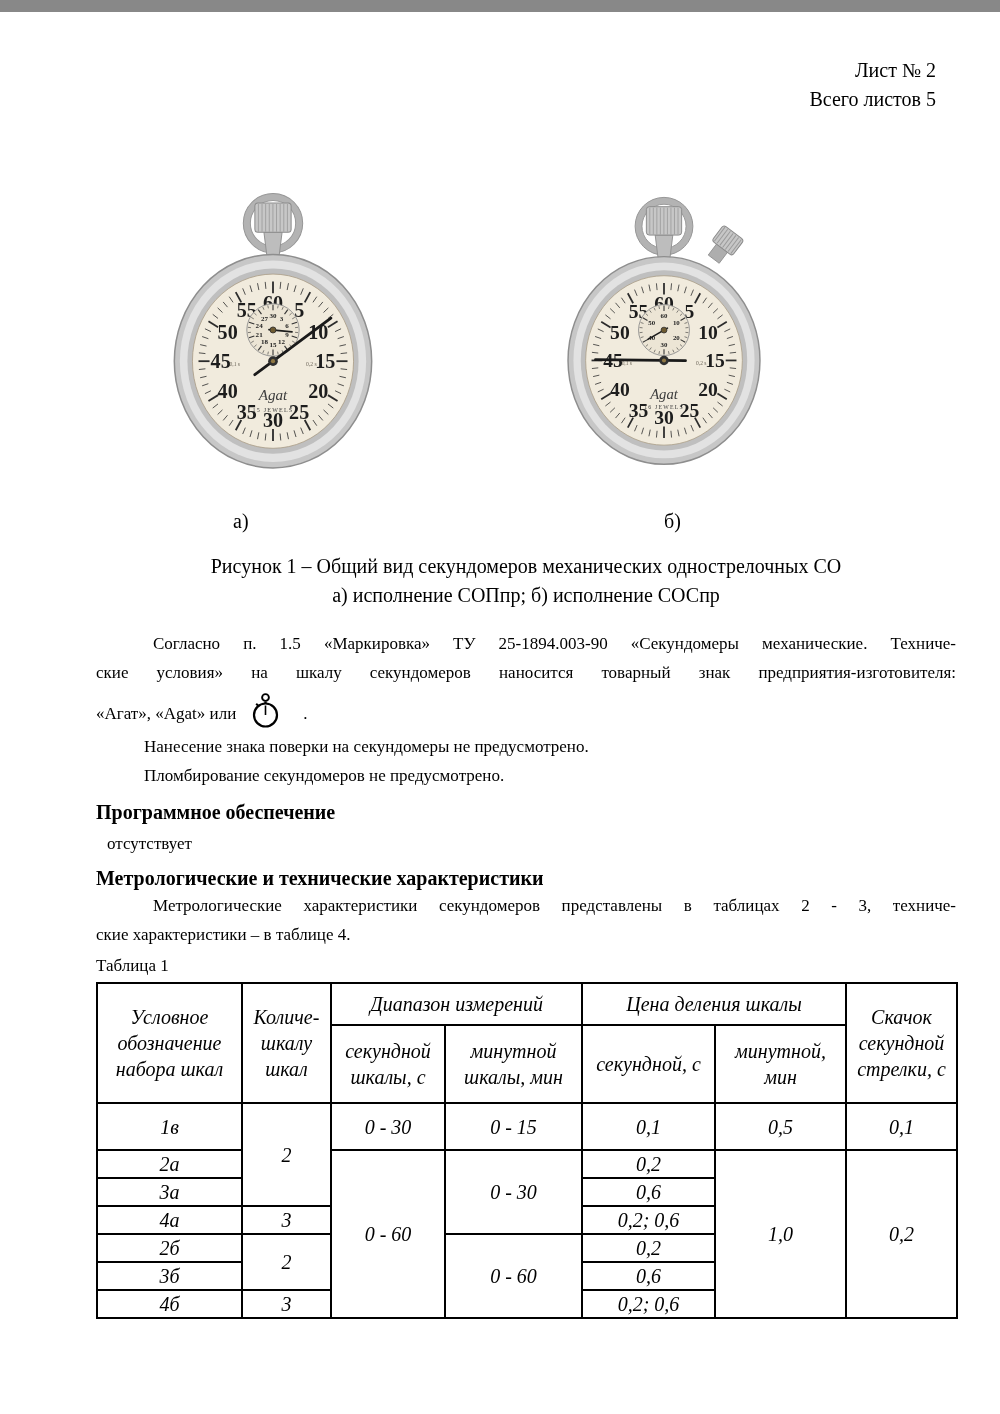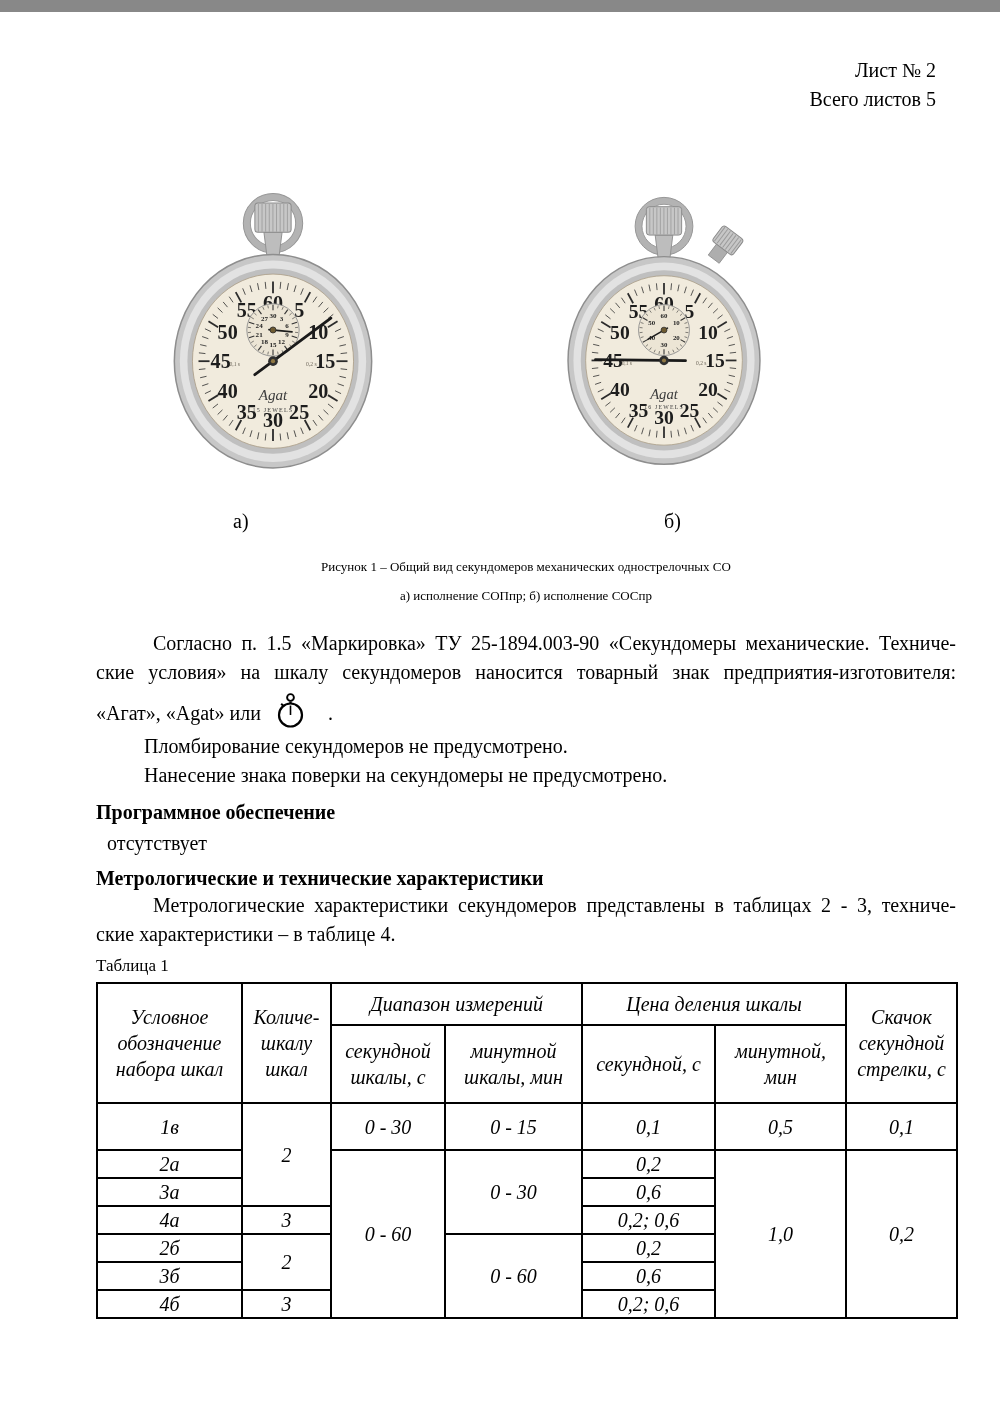--- a/index.html
+++ b/index.html
@@ -1,22 +1,22 @@
 <!DOCTYPE html>
 <html><head>
 <meta charset="utf-8">
 <style>
   html,body{margin:0;padding:0;background:#888;}
   .sheet{position:relative;width:1000px;height:1414px;background:#ffffff;margin:12px auto;
          font-family:"Liberation Serif",serif;color:#000;overflow:hidden;}
   .abs{position:absolute;}
   .page-header{top:44px;right:64px;text-align:right;font-size:20px;line-height:29px;}
   .fig-label{font-size:20px;}
-  .caption{top:540px;left:96px;width:860px;text-align:center;font-size:13px;line-height:29px;}
-  .para{font-size:20px;line-height:29px;}
+  .caption{top:540px;left:96px;width:860px;text-align:center;font-size:20px;line-height:29px;}
+  .para{font-size:17px;line-height:29px;}
   .jline{text-align:justify;text-align-last:justify;}
   .indent1{text-indent:57px;}
   .logo-line{margin-top:3px;height:46px;display:flex;align-items:center;}
   .logo-line .tail-dot{margin-left:22px;}
   .stopwatch-logo{margin-left:14px;margin-top:-6px;}
   .h-bold{font-weight:bold;font-size:20px;}
   .table-title{font-size:17px;}
   table.t1{border-collapse:collapse;table-layout:fixed;width:860px;font-size:20px;font-style:italic;}
   table.t1 td,table.t1 th{border:2px solid #000;font-weight:normal;text-align:center;
         vertical-align:middle;padding:0 2px;line-height:26px;white-space:pre-line;}
@@ -350,22 +350,22 @@
         <line x1="15.5" y1="26" x2="15.5" y2="16.5" stroke="#000" stroke-width="1.6"></line>
         <line x1="15.5" y1="14.5" x2="15.5" y2="12.5" stroke="#000" stroke-width="2.4"></line>
         <circle cx="15.5" cy="8.5" r="3.4" fill="none" stroke="#000" stroke-width="1.9"></circle>
         <line x1="6.2" y1="14.8" x2="9" y2="17.4" stroke="#000" stroke-width="2"></line>
       </svg>
       <span class="tail-dot">.</span>
     </div>
   </div>
 
   <div class="abs para" style="left:144px;top:720px;width:812px;">
+    <div>Нанесение знака поверки на секундомеры не предусмотрено.</div>
     <div>Пломбирование секундомеров не предусмотрено.</div>
-    <div>Нанесение знака поверки на секундомеры не предусмотрено.</div>
   </div>
 
   <div class="abs h-bold" style="left:96px;top:789px;">Программное обеспечение</div>
   <div class="abs para" style="left:107px;top:817px;">отсутствует</div>
 
   <div class="abs h-bold" style="left:96px;top:855px;">Метрологические и технические характеристики</div>
   <div class="abs para" style="left:96px;top:879px;width:860px;">
     <div class="jline indent1">Метрологические характеристики секундомеров представлены в таблицах 2 - 3, техниче-</div>
     <div>ские характеристики – в таблице 4.</div>
   </div>

